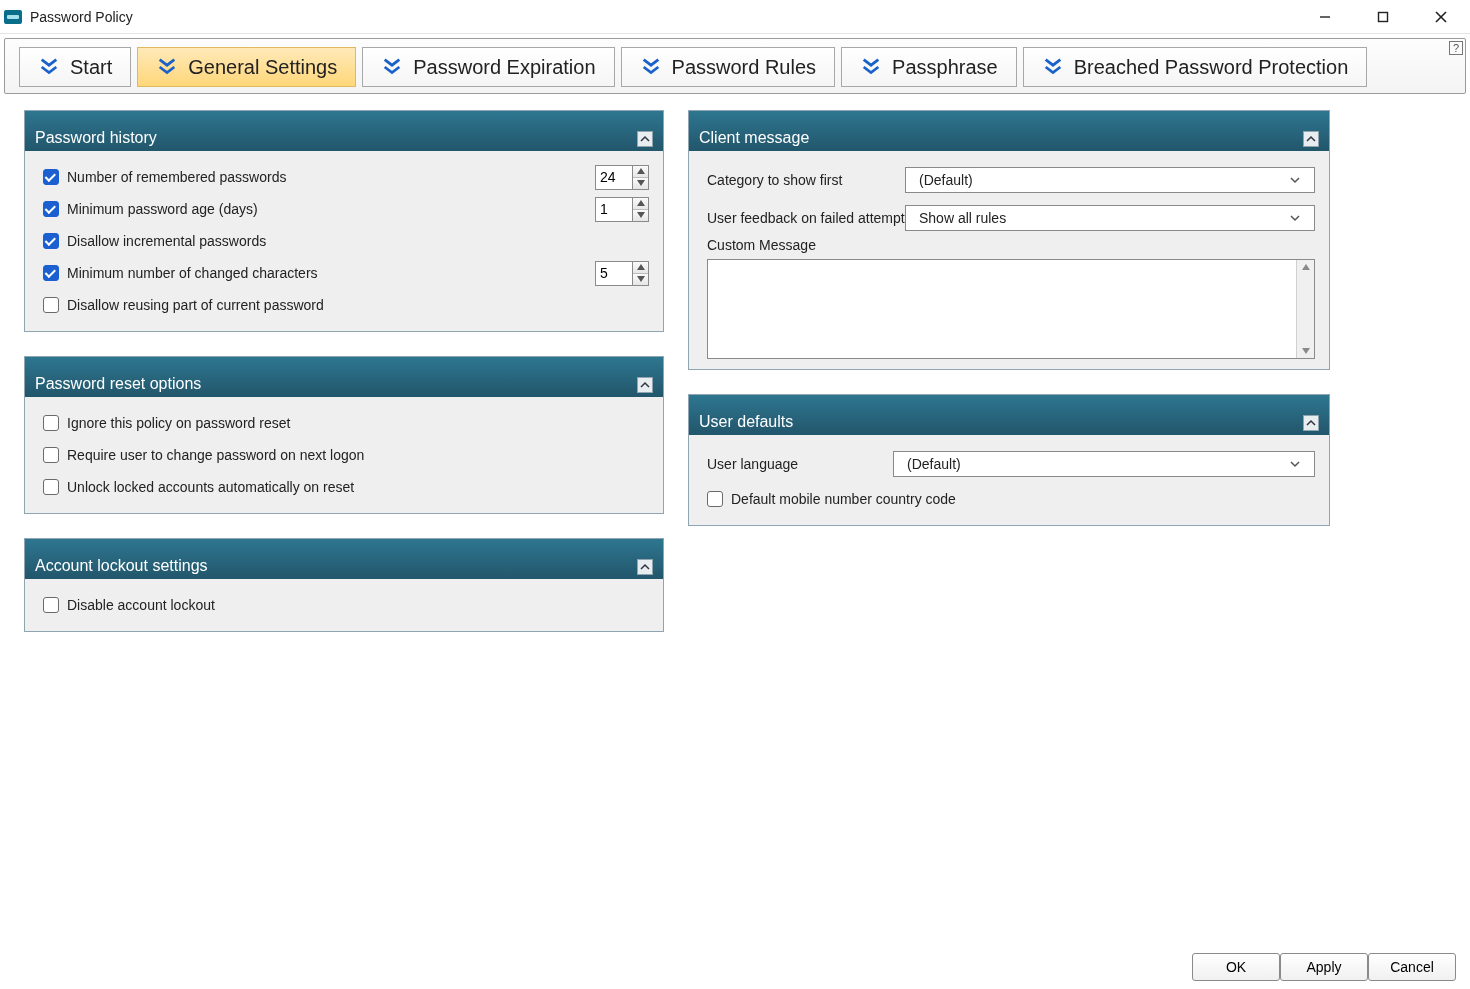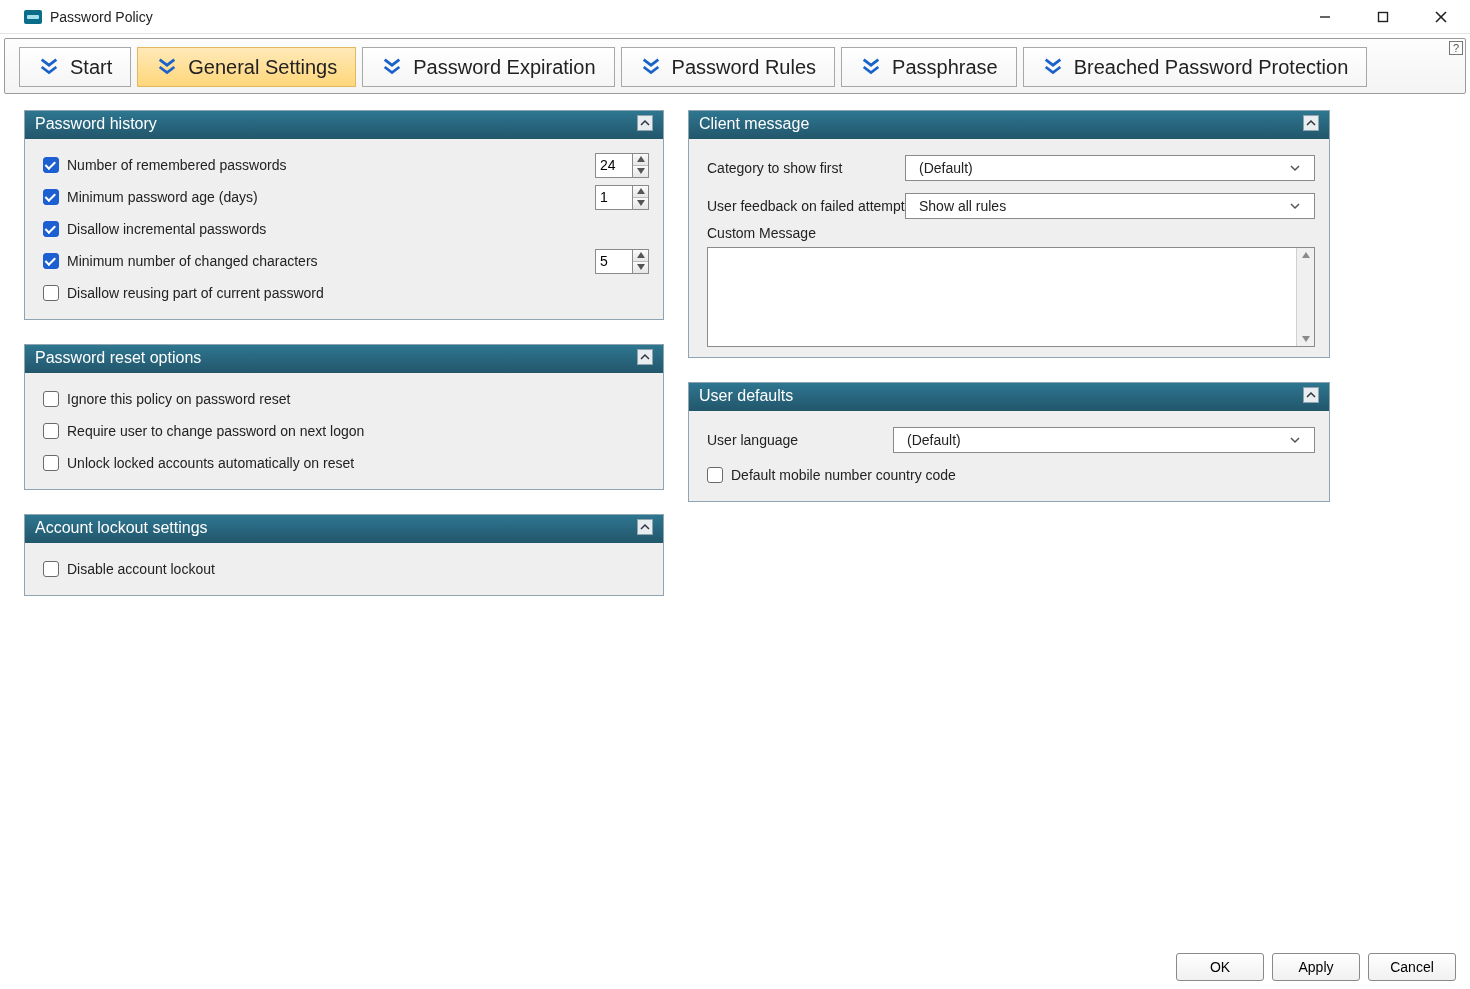--- a/index.html
+++ b/index.html
@@ -1,20 +1,20 @@
 <!DOCTYPE html>
 <html><head>
 <meta charset="utf-8">
 <style>
   * { box-sizing: border-box; margin: 0; padding: 0; font-family: "Segoe UI", Tahoma, sans-serif; }
   body { width: 1470px; height: 989px; background: #fff; overflow: hidden; }
 
   
   .titlebar {
-    height: 34px; display: flex; align-items: center; padding: 0 0 0 24px;
+    height: 34px; display: flex; align-items: center; padding: 0 0 0 4px;
     background: #fff; border-bottom: 1px solid #e5e5e5;
   }
   .titlebar .app-icon {
     width: 18px; height: 14px; background: #0a6e8a; border-radius: 2px; margin-right: 8px;
     display: flex; align-items: center; justify-content: center;
   }
   .titlebar .app-icon::after { content: ""; width: 12px; height: 4px; background: #a6e0ec; border-radius: 1px; }
   .titlebar .title { font-size: 14px; color: #222; }
   .win-controls { margin-left: auto; display: flex; }
   .win-btn {
@@ -51,22 +51,22 @@
   }
   .col-left { width: 640px; }
   .col-right { width: 642px; }
 
   
   .group {
     border: 1px solid #8fa6b2; margin-bottom: 24px; background: #efefef;
   }
   .group-header {
     background: linear-gradient(#2e7690,#22566b); color: #fff; font-size: 16px;
-    padding: 4px 10px; display: flex; align-items: flex-start; justify-content: space-between;
-    height: 28px;
+    padding: 4px 10px; display: flex; align-items: flex-end; justify-content: space-between;
+    height: 40px;
   }
   .collapse-btn {
     width: 16px; height: 16px; background: #e8edef; border: 1px solid #90a4ad;
     display: flex; align-items: center; justify-content: center;
   }
   .collapse-btn svg { width: 10px; height: 10px; }
   .group-body { padding: 10px 14px 10px 18px; }
 
   
   .row {
@@ -118,21 +118,21 @@
   }
   .textarea-wrap .sb {
     width: 18px; background: #f0f0f0; border-left: 1px solid #d0d0d0;
     display: flex; flex-direction: column; justify-content: space-between; align-items: center;
     padding: 2px 0;
   }
   .textarea-wrap .sb svg { width: 10px; height: 10px; fill: #8a8a8a; }
 
   
   .footer {
-    position: absolute; bottom: 8px; right: 14px; display: flex; gap: 8px;
+    position: absolute; bottom: 8px; right: 14px; display: flex; 
   }
   .footer button {
     width: 88px; height: 28px; border: 1px solid #8a8a8a; background: linear-gradient(#fff,#f0f0f0);
     font-size: 14px; border-radius: 3px;
   }
 </style>
 </head>
 <body>
 
 <div class="titlebar">

